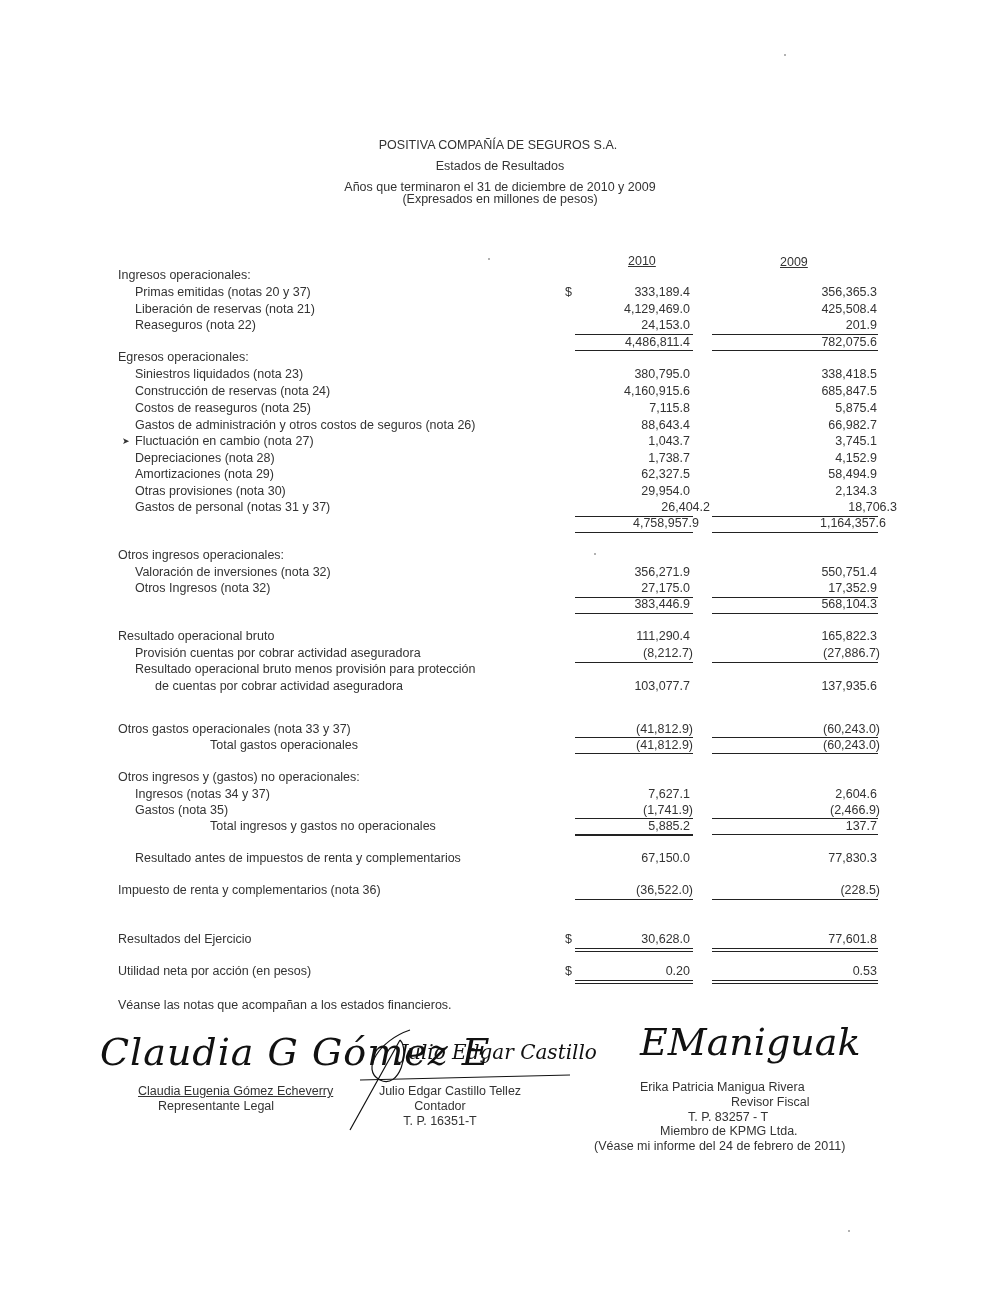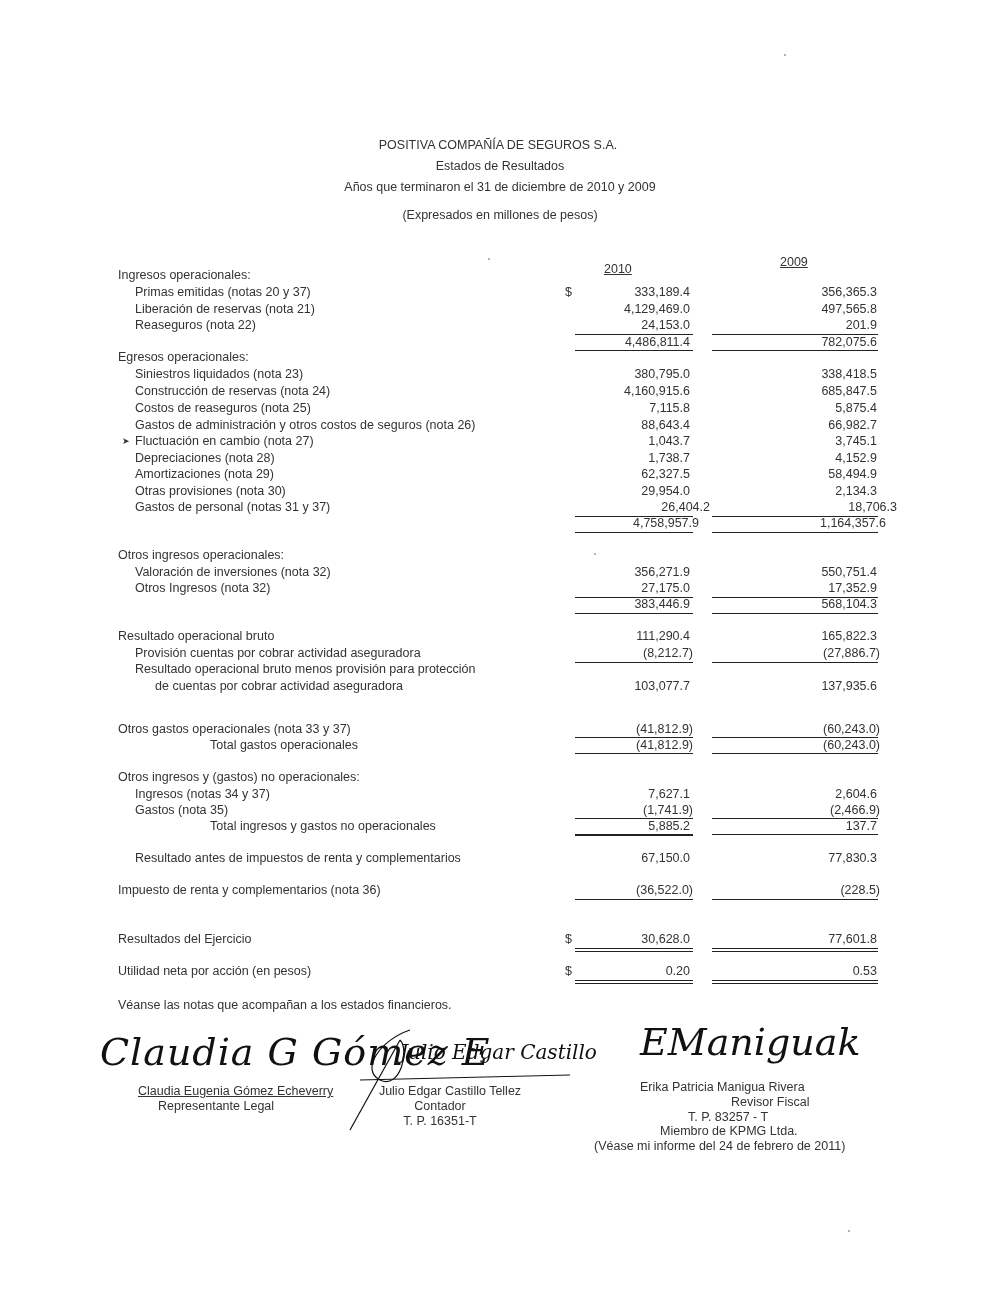--- a/index.html
+++ b/index.html
@@ -18,38 +18,38 @@
     .sig { position: absolute; font-family: "DejaVu Serif", serif; font-style: italic; color: #111; }
     .signame { position: absolute; text-align: center; white-space: nowrap; color: #333; font-size: 12.5px; }
     .speck { position: absolute; width: 2px; height: 2px; background: #999; border-radius: 1px; }
   </style>
 </head>
 <body>
 
 <div class="hdr" style="top:138px; left:-2px;">POSITIVA COMPAÑÍA DE SEGUROS S.A.</div>
 <div class="hdr" style="top:159px;">Estados de Resultados</div>
 <div class="hdr" style="top:180px;">Años que terminaron el 31 de diciembre de 2010 y 2009</div>
-<div class="hdr" style="top:208px;">(Expresados en millones de pesos)</div>
-
-<span class="yr" style="top:254px; left:604px;margin-top:8px;">2010</span>
+<div class="hdr" style="top:192px;">(Expresados en millones de pesos)</div>
+
+<span class="yr" style="top:254px; left:628px;">2010</span>
 <span class="yr" style="top:255px; left:780px;">2009</span>
 
 <div class="row" style="top:268px;">
   <span class="lbl" style="left:118px;">Ingresos operacionales:</span>
 </div>
 <div class="row" style="top:285px;">
   <span class="lbl" style="left:135px;">Primas emitidas (notas 20 y 37)</span>
   <span class="dollar">$</span>
   <span class="v1">333,189.4</span>
   <span class="v2">356,365.3</span>
 </div>
 <div class="row" style="top:302px;">
   <span class="lbl" style="left:135px;">Liberación de reservas (nota 21)</span>
   <span class="v1">4,129,469.0</span>
-  <span class="v2">497,565.8</span>
+  <span class="v2">425,508.4</span>
 </div>
 <div class="row" style="top:318px;">
   <span class="lbl" style="left:135px;">Reaseguros (nota 22)</span>
   <span class="v1">24,153.0</span>
   <span class="v2">201.9</span>
 </div>
 <div class="ln c1" style="top:334px;"></div>
 <div class="ln c2" style="top:334px;"></div>
 <div class="row" style="top:335px;">
   <span class="v1">4,486,811.4</span>

